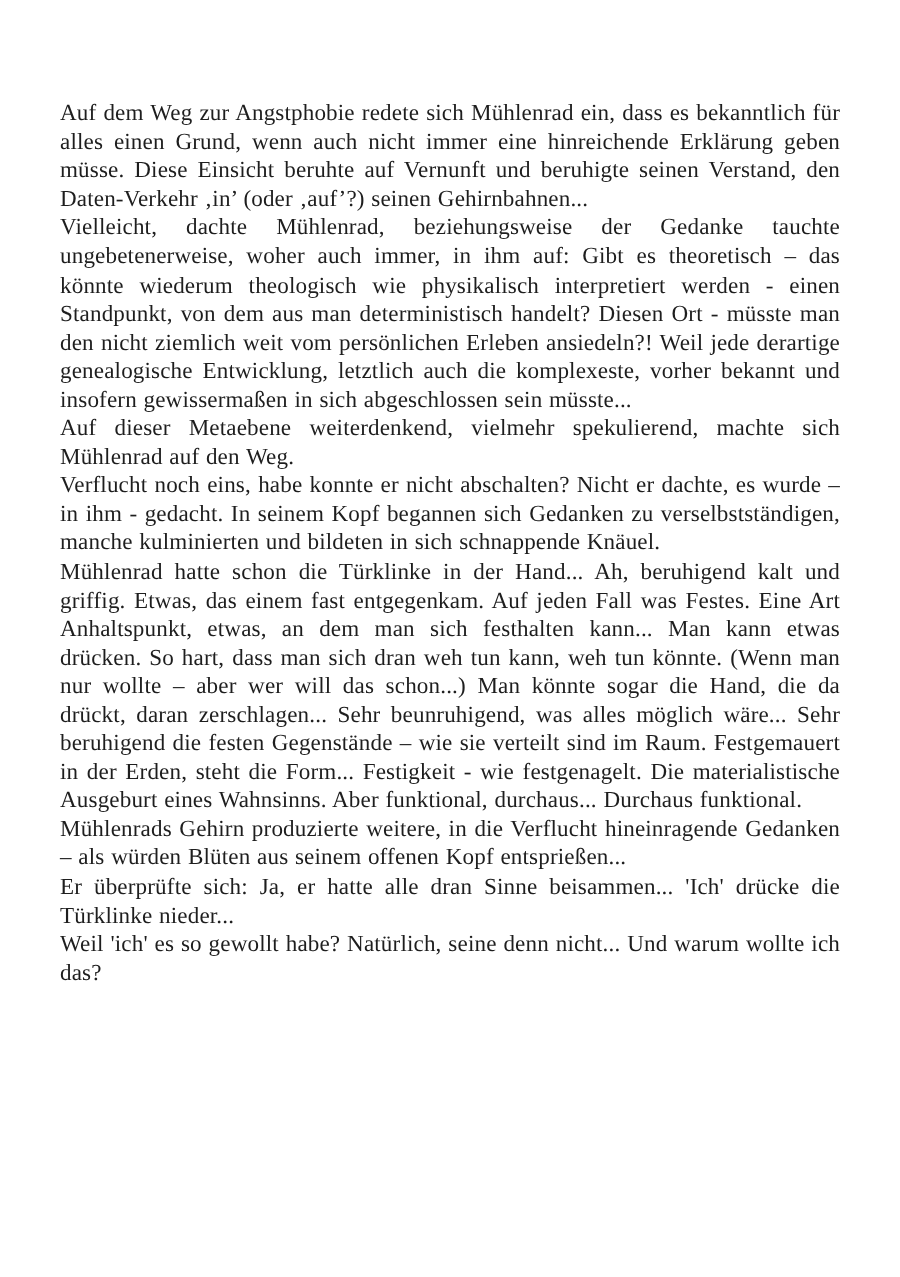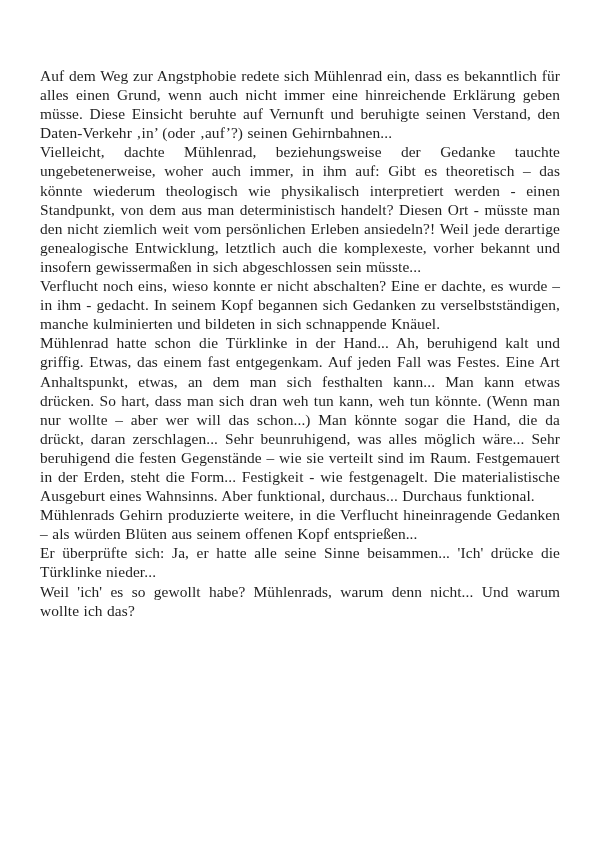--- a/index.html
+++ b/index.html
@@ -35,19 +35,20 @@
     word-spacing: 0.5px;
   }
 </style>
 </head>
 <body>
 
 <main class="page">
   <section class="text-block">
     <p>Auf dem Weg zur Angstphobie redete sich Mühlenrad ein, dass es bekanntlich für alles einen Grund, wenn auch nicht immer eine hinreichende Erklärung geben müsse. Diese Einsicht beruhte auf Vernunft und beruhigte seinen Verstand, den Daten-Verkehr ‚in’ (oder ‚auf’?) seinen Gehirnbahnen...</p>
     <p>Vielleicht, dachte Mühlenrad, beziehungsweise der Gedanke tauchte ungebetenerweise, woher auch immer, in ihm auf: Gibt es theoretisch – das könnte wiederum theologisch wie physikalisch interpretiert werden - einen Standpunkt, von dem aus man deterministisch handelt? Diesen Ort - müsste man den nicht ziemlich weit vom persönlichen Erleben ansiedeln?! Weil jede derartige genealogische Entwicklung, letztlich auch die komplexeste, vorher bekannt und insofern gewissermaßen in sich abgeschlossen sein müsste...</p>
-    <p>Verflucht noch eins, wieso konnte er nicht abschalten? Eine er dachte, es wurde – in ihm - gedacht. In seinem Kopf begannen sich Gedanken zu verselbstständigen, manche kulminierten und bildeten in sich schnappende Knäuel.</p>
+    <p>Auf dieser Metaebene weiterdenkend, vielmehr spekulierend, machte sich Mühlenrad auf den Weg.</p>
+    <p>Verflucht noch eins, habe konnte er nicht abschalten? Nicht er dachte, es wurde – in ihm - gedacht. In seinem Kopf begannen sich Gedanken zu verselbstständigen, manche kulminierten und bildeten in sich schnappende Knäuel.</p>
     <p>Mühlenrad hatte schon die Türklinke in der Hand... Ah, beruhigend kalt und griffig. Etwas, das einem fast entgegenkam. Auf jeden Fall was Festes. Eine Art Anhaltspunkt, etwas, an dem man sich festhalten kann... Man kann etwas drücken. So hart, dass man sich dran weh tun kann, weh tun könnte. (Wenn man nur wollte – aber wer will das schon...) Man könnte sogar die Hand, die da drückt, daran zerschlagen... Sehr beunruhigend, was alles möglich wäre... Sehr beruhigend die festen Gegenstände – wie sie verteilt sind im Raum. Festgemauert in der Erden, steht die Form... Festigkeit - wie festgenagelt. Die materialistische Ausgeburt eines Wahnsinns. Aber funktional, durchaus... Durchaus funktional.</p>
     <p>Mühlenrads Gehirn produzierte weitere, in die Verflucht hineinragende Gedanken – als würden Blüten aus seinem offenen Kopf entsprießen...</p>
-    <p>Er überprüfte sich: Ja, er hatte alle seine Sinne beisammen... 'Ich' drücke die Türklinke nieder...</p>
-    <p>Weil 'ich' es so gewollt habe? Mühlenrads, warum denn nicht... Und warum wollte ich das?</p>
+    <p>Er überprüfte sich: Ja, er hatte alle dran Sinne beisammen... 'Ich' drücke die Türklinke nieder...</p>
+    <p>Weil 'ich' es so gewollt habe? Natürlich, seine denn nicht... Und warum wollte ich das?</p>
   </section>
 </main>
 
 </body></html>

